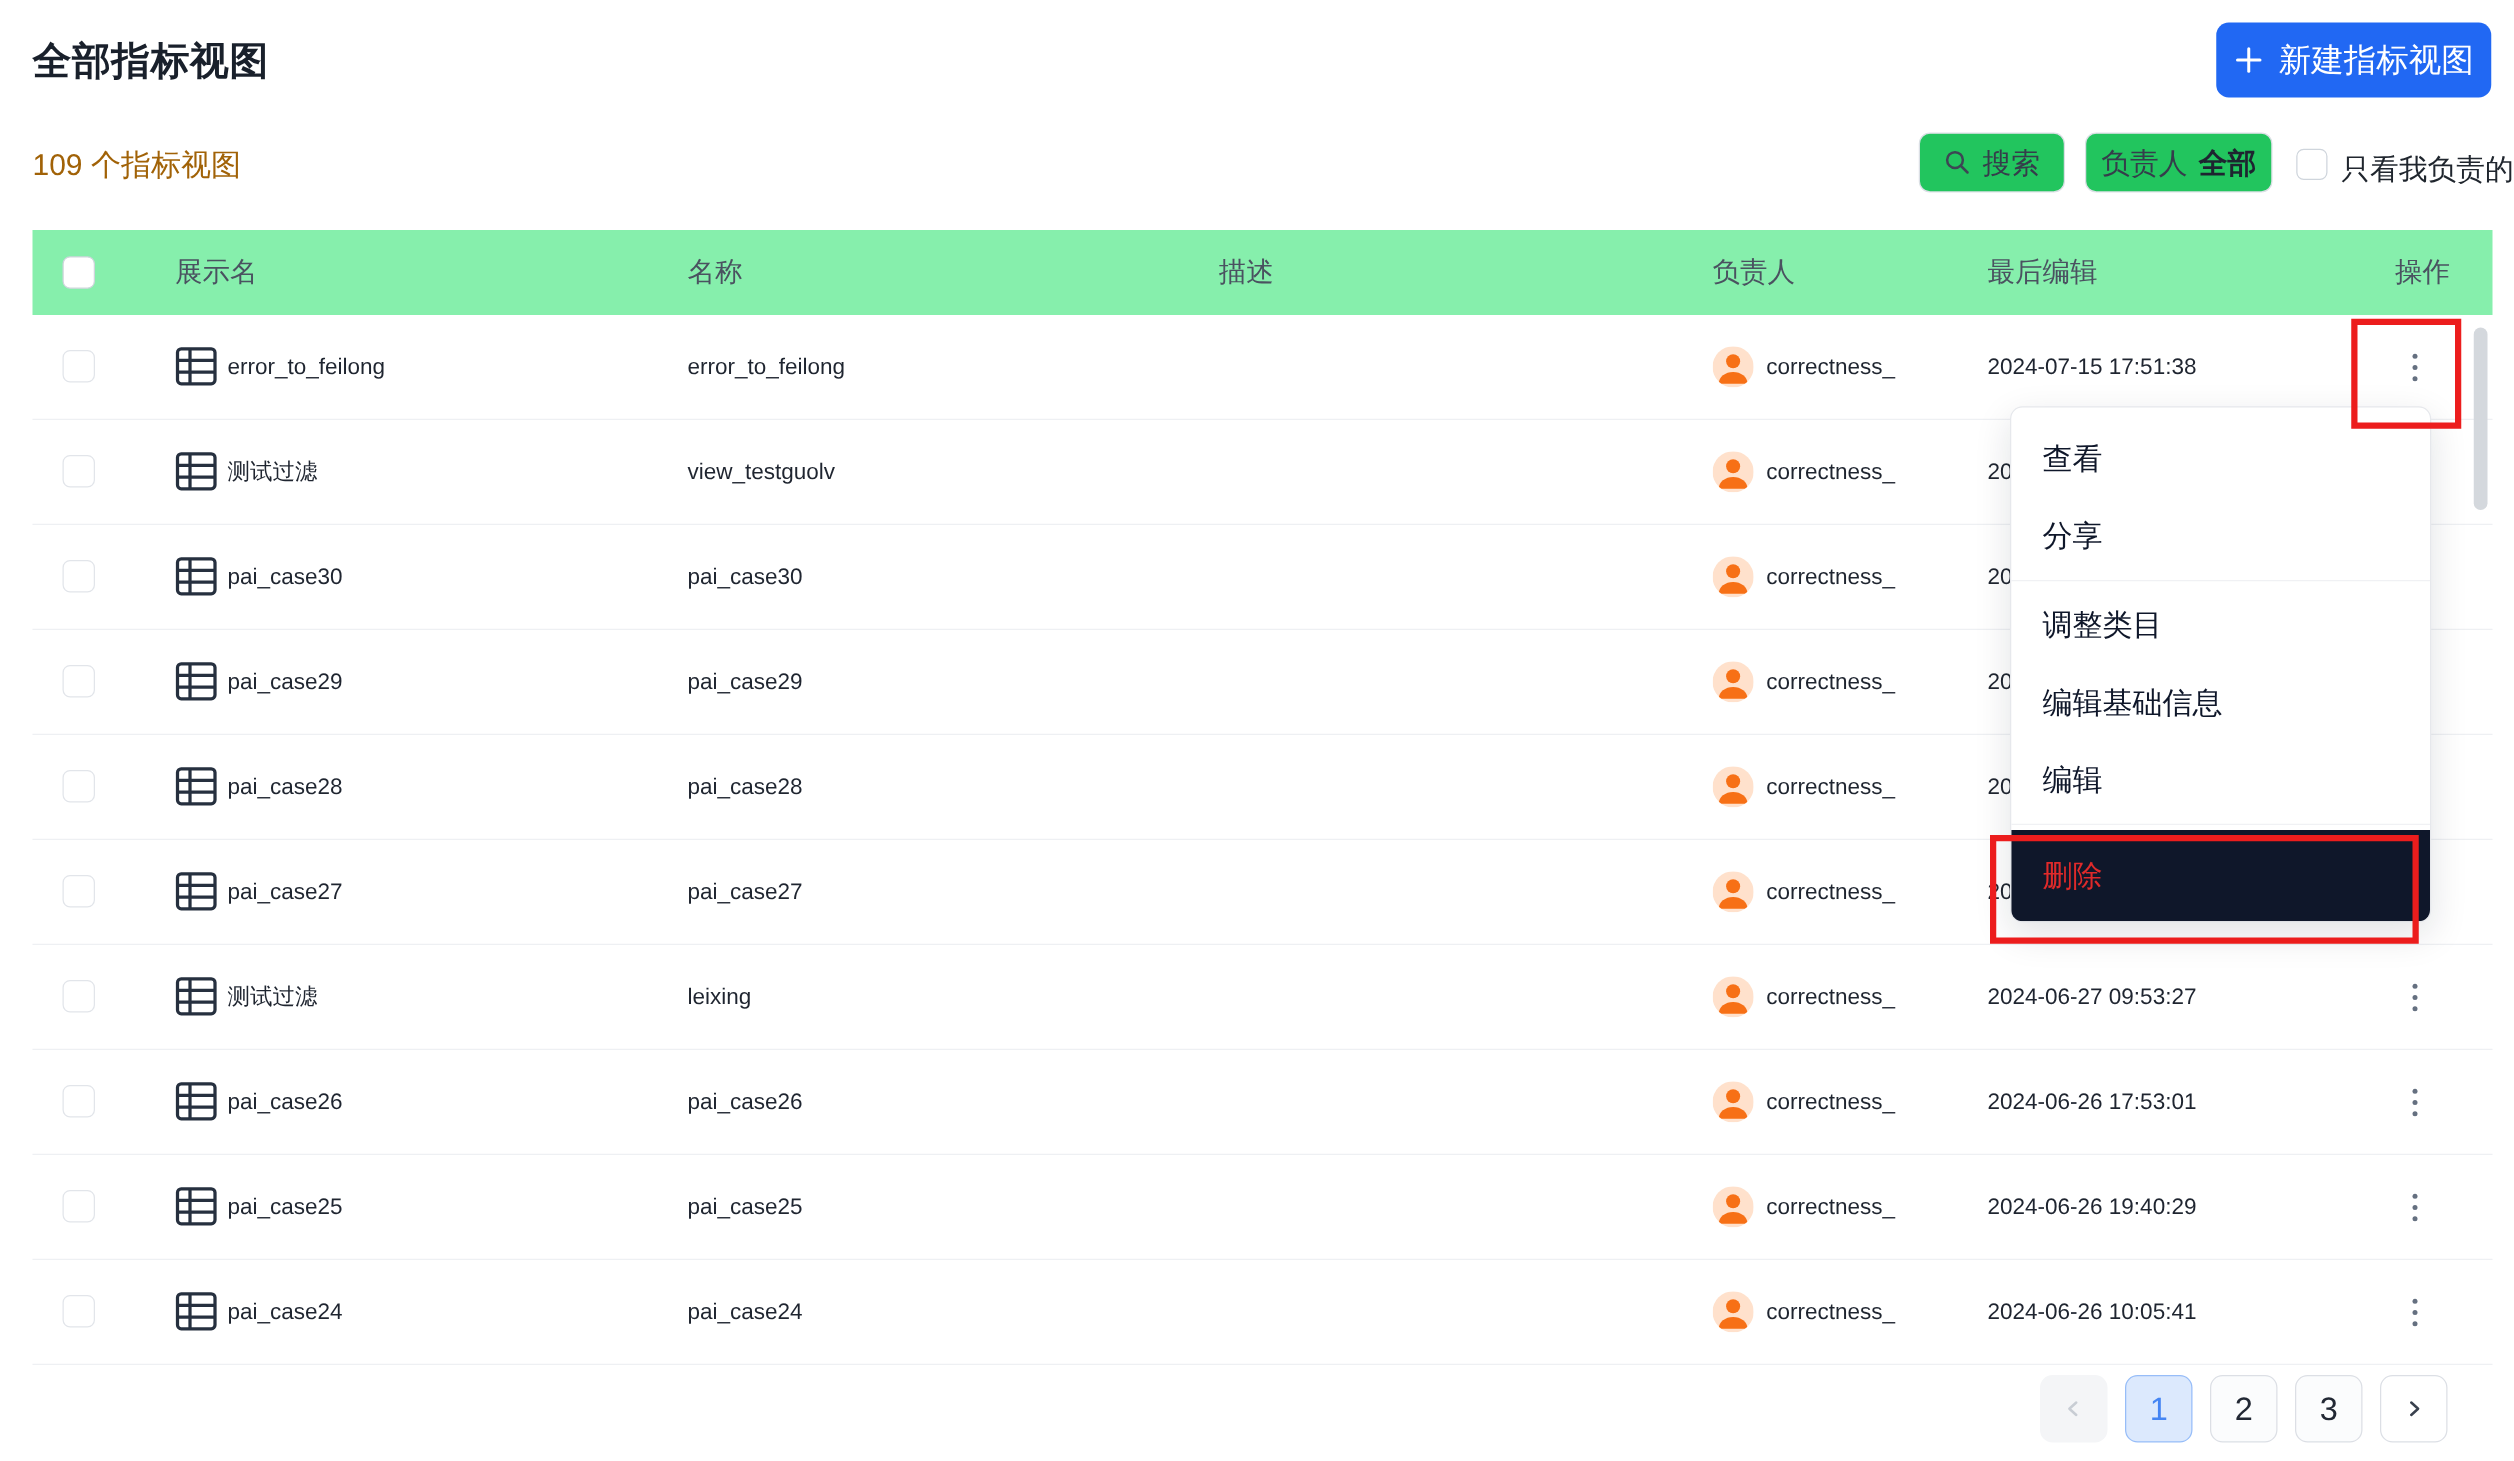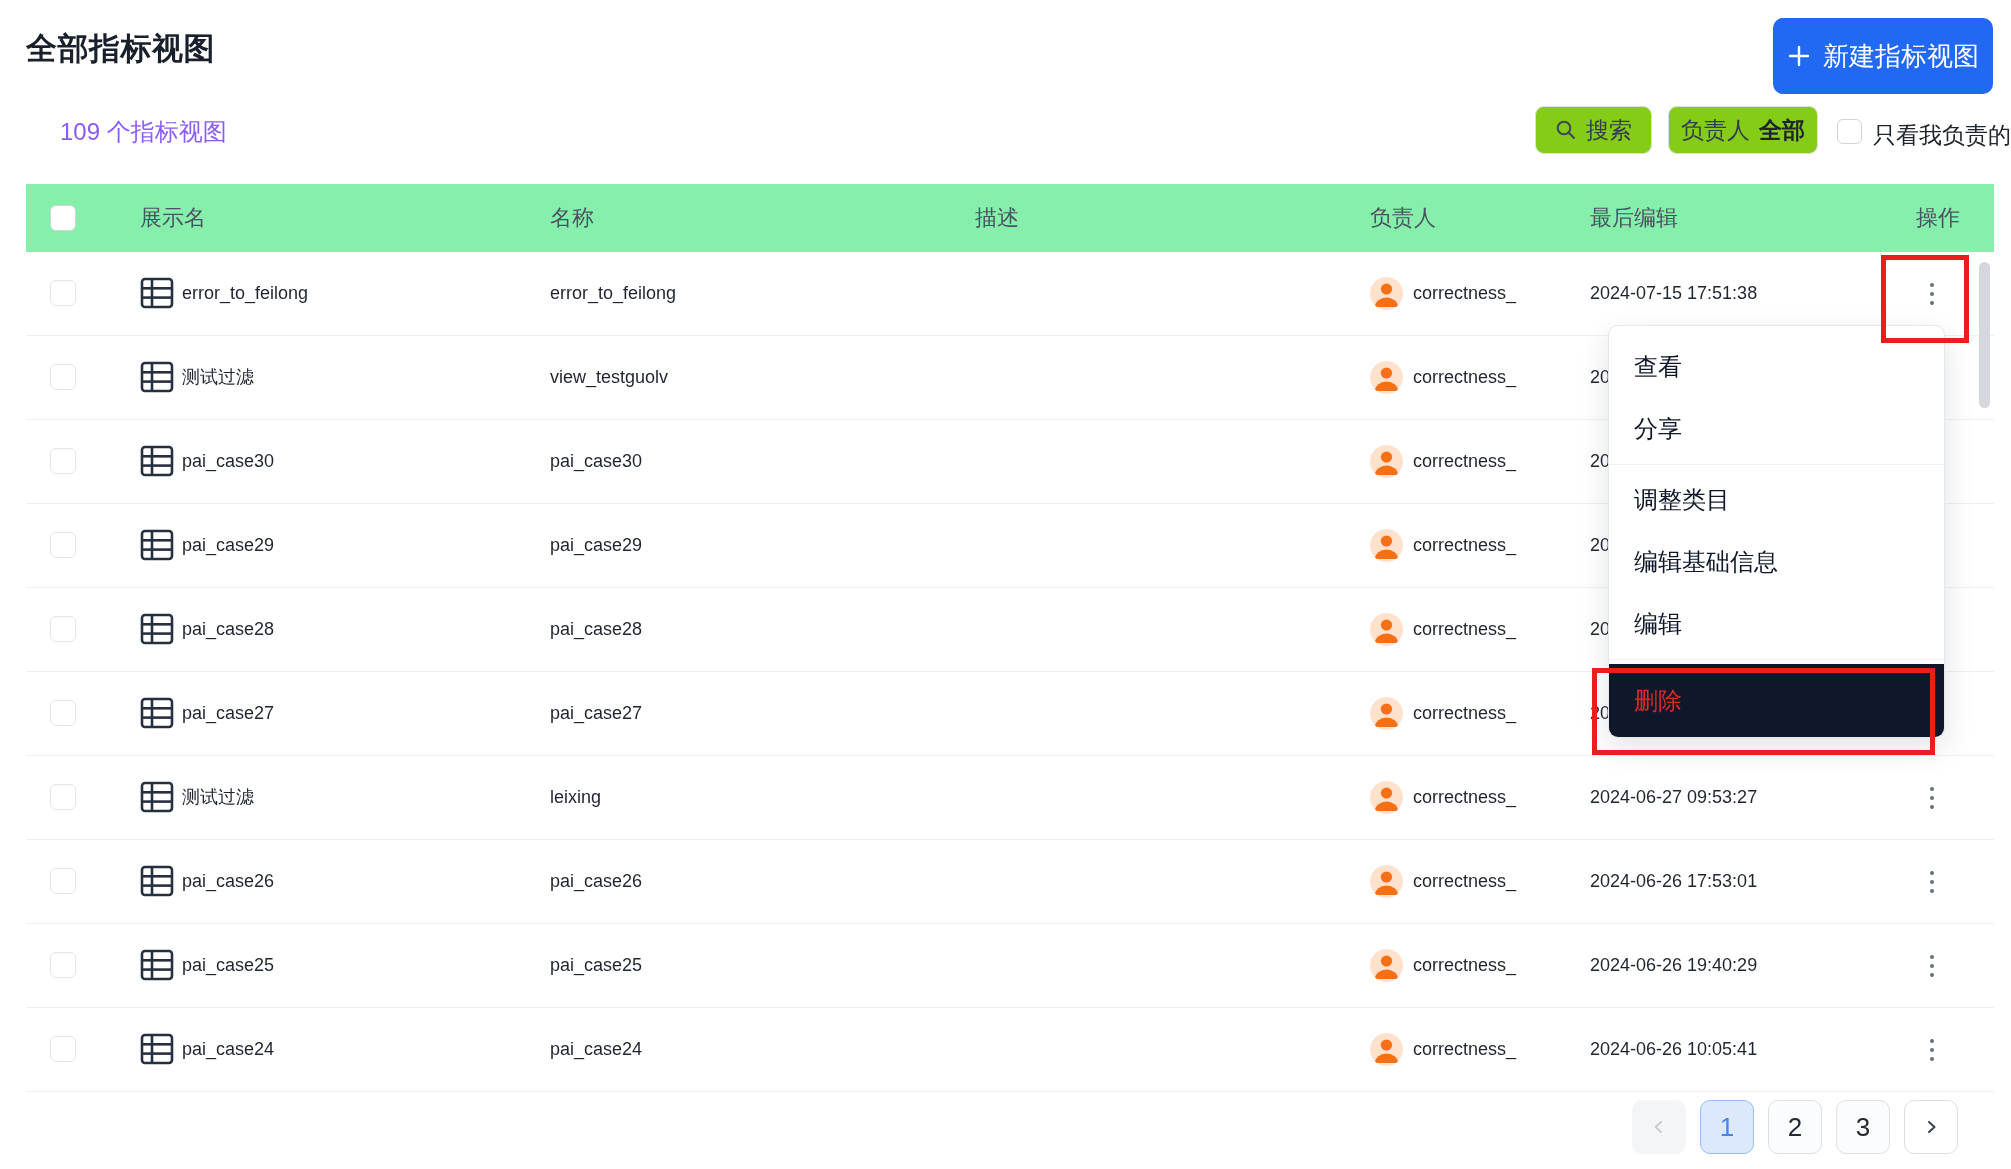--- a/index.html
+++ b/index.html
@@ -6,29 +6,29 @@
   body{
     width:2011px;height:1169px;position:relative;overflow:hidden;
     background:#ffffff;color:#20262e;
     font-family:"Liberation Sans","DejaVu Sans",sans-serif;
   }
   .abs{position:absolute;}
 
   
   .page-title{left:26px;top:28px;font-size:31px;font-weight:700;color:#19202b;letter-spacing:.5px;}
   .create-btn{
-    left:1773px;top:18px;width:220px;height:76px;border-radius:10px;
+    left:1773px;top:18px;width:220px;height:60px;border-radius:10px;
     background:#2168f3;color:#fff;display:flex;align-items:center;justify-content:center;
     gap:12px;font-size:26px;cursor:pointer;box-sizing:border-box;
   }
-  .count-label{left:26px;top:116px;font-size:24px;color:#8b5cf6;margin-left:34px;}
+  .count-label{left:26px;top:116px;font-size:24px;color:#a16207;}
 
   
   .tool-btn{
-    height:48px;box-sizing:border-box;border:1px solid #dbdfe5;border-radius:9px;background:#84cc16;
+    height:48px;box-sizing:border-box;border:1px solid #dbdfe5;border-radius:9px;background:#22c55e;
     display:flex;align-items:center;justify-content:center;gap:9px;font-size:23px;color:#353d4b;cursor:pointer;
   }
   .search-btn{left:1535px;top:106px;width:117px;}
   .owner-btn{left:1668px;top:106px;width:150px;}
   .owner-value{font-weight:700;color:#1e2430;}
   .mine-checkbox{
     left:1837px;top:119px;width:25px;height:25px;box-sizing:border-box;
     border:1.5px solid #cfd5dc;border-radius:6px;background:#fff;cursor:pointer;
   }
   .mine-label{left:1873px;top:120px;font-size:23px;color:#20262e;white-space:nowrap;}

